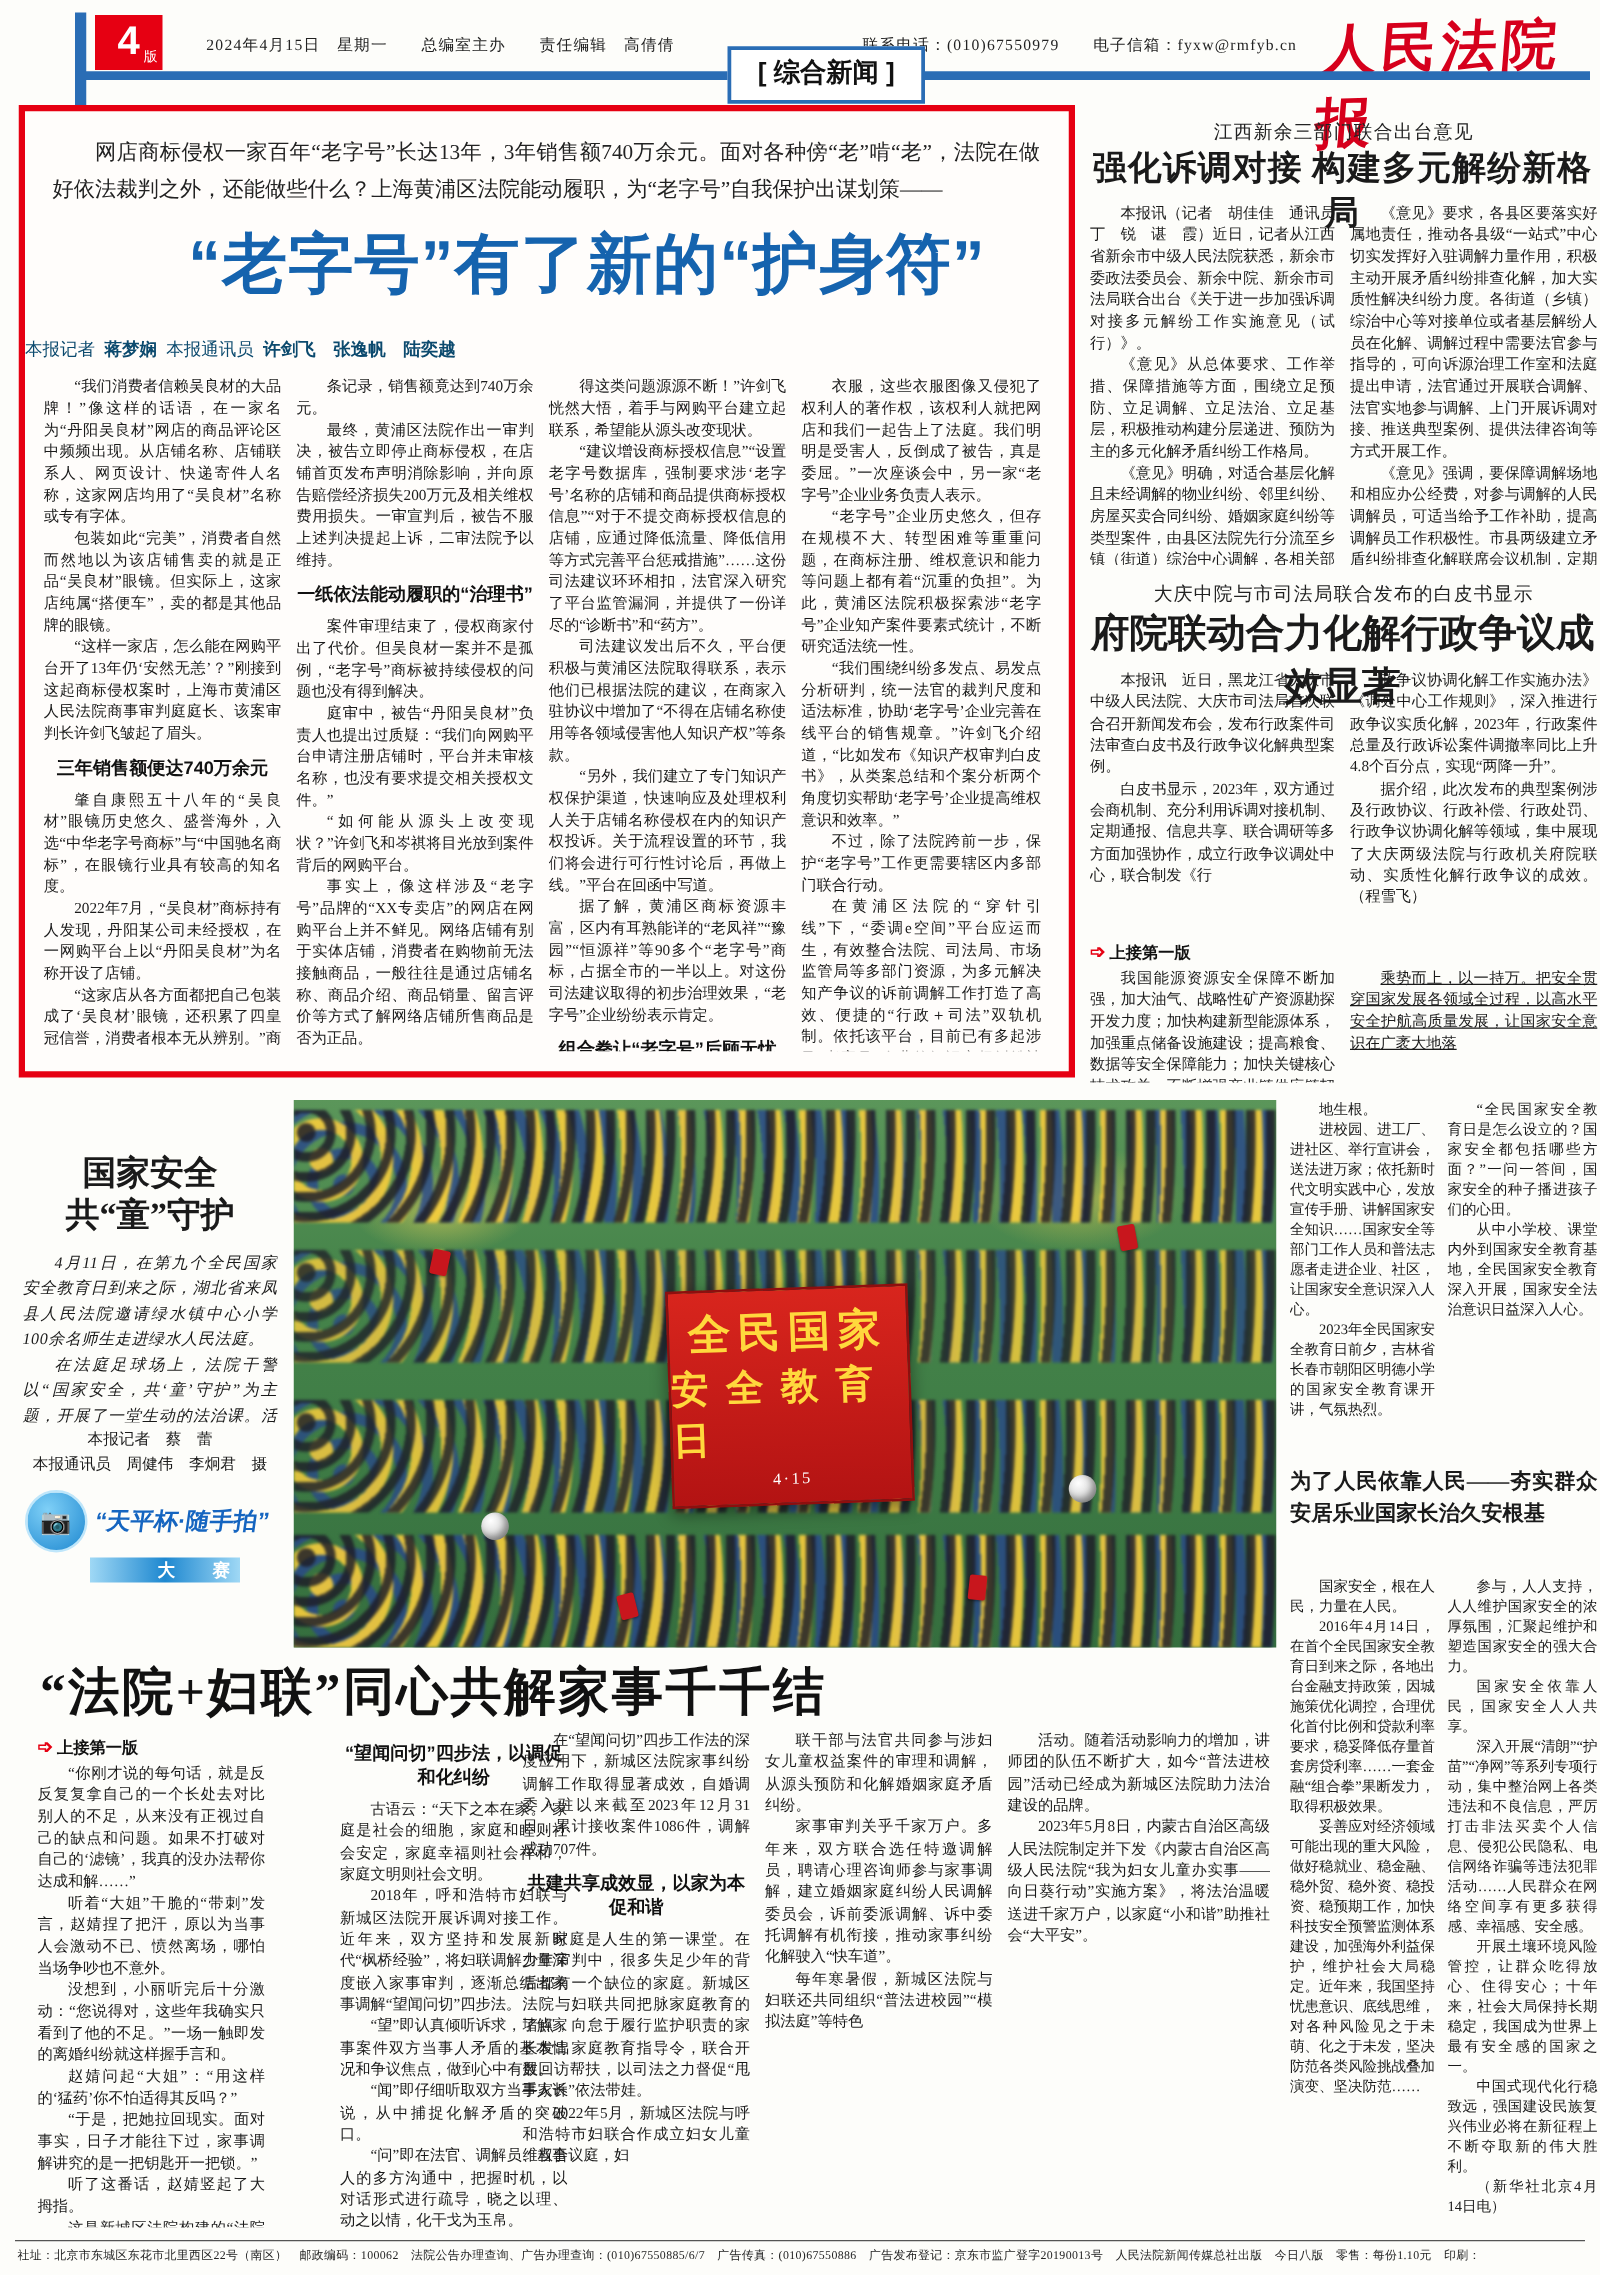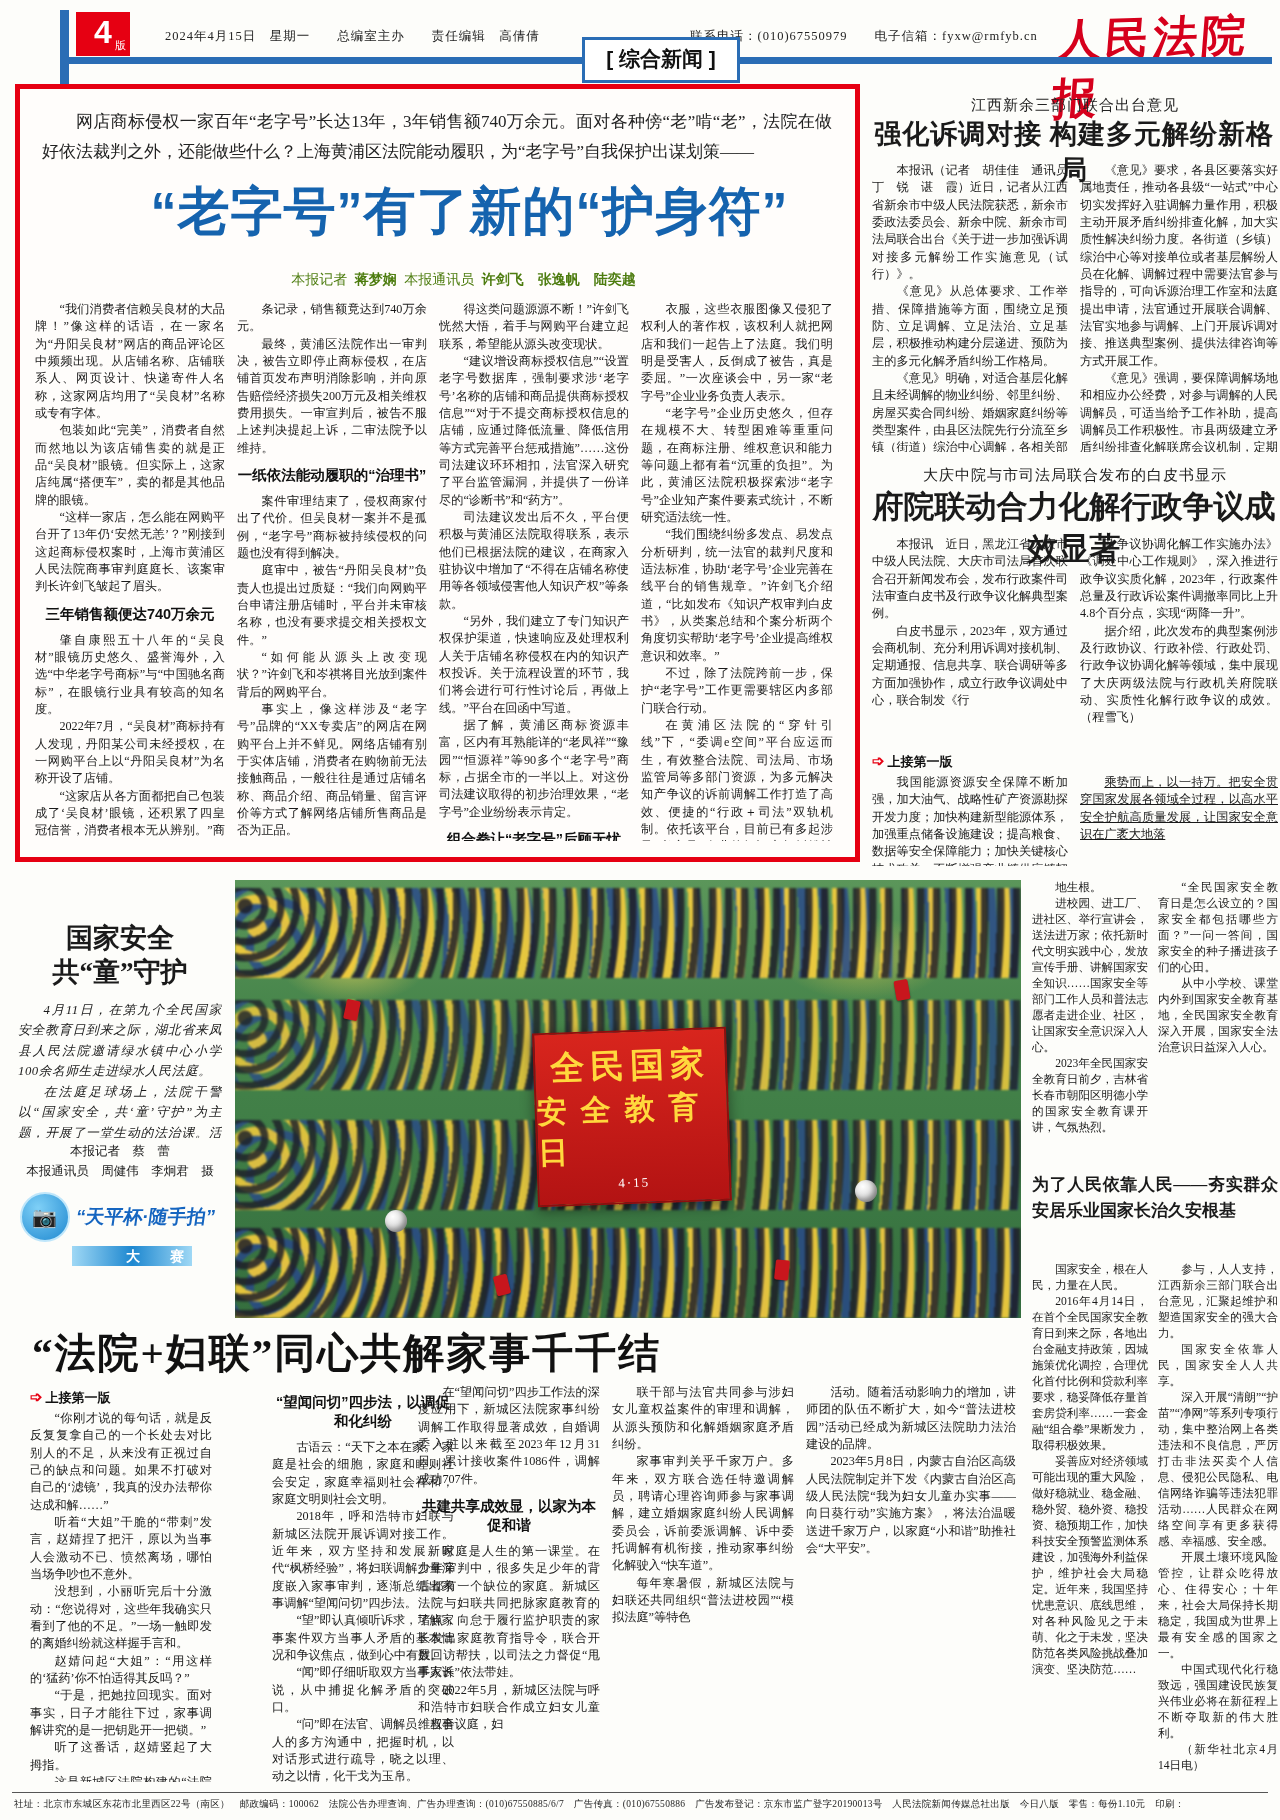--- a/index.html
+++ b/index.html
@@ -14,21 +14,21 @@
   .edition .lab{font-size:11px;position:absolute;right:4px;bottom:3px;}
   .dateline{font-size:12.5px;letter-spacing:1px;color:#222;}
   .masthead{color:#d6001c;font-weight:bold;font-size:44px;letter-spacing:4px;transform:skewX(-6deg) rotate(-1.5deg);font-family:"Liberation Serif",serif;}
   .secbox{border:3px solid #2a6db5;background:#fff;text-align:center;font-weight:bold;
           font-size:21px;font-family:"Liberation Sans",sans-serif;line-height:38px;color:#111;}
   
   .redbox{border:5px solid #e60012;background:#fffdfb;}
   .lead-intro{font-size:17px;line-height:1.75;text-align:justify;text-indent:2em;color:#222;}
   .lead-title{color:#1563ae;font-family:"Liberation Sans",sans-serif;font-weight:bold;
               font-size:52px;letter-spacing:1px;text-align:center;}
-  .byline{font-size:14px;text-align:center;color:#4d7c0f;margin-left:28px;}
+  .byline{font-size:14px;color:#0c4a6e;}
   .byline b{margin:0 4px;}
   .art{overflow:hidden;}
   .art p{margin:0;font-size:12.2px;line-height:1.42;text-align:justify;text-indent:2em;}
   .art h4{margin:9px 0 8px;font-family:"Liberation Sans",sans-serif;font-size:14.5px;
           text-align:center;font-weight:bold;color:#111;}
   
   .kicker{font-size:15px;text-align:center;letter-spacing:1px;color:#222;}
   .headline1{font-size:27px;font-weight:bold;text-align:center;letter-spacing:1px;font-family:"Liberation Serif",serif;}
   .headline2{font-size:31px;font-weight:bold;text-align:center;letter-spacing:0px;font-family:"Liberation Serif",serif;}
   .jumpmark{font-family:"Liberation Sans",sans-serif;font-size:13px;font-weight:bold;color:#111;}
@@ -175,21 +175,21 @@
     </div>
 
   <div class="abs subhead-bold" style="left:1032px;top:1172px;width:246px;height:84px;overflow:hidden;">为了人民依靠人民——夯实群众安居乐业国家长治久安根基</div>
 
   <div class="abs art narrow" style="left:1032px;top:1262px;width:116px;height:524px;">
       <p>国家安全，根在人民，力量在人民。</p>
       <p>2016年4月14日，在首个全民国家安全教育日到来之际，各地出台金融支持政策，因城施策优化调控，合理优化首付比例和贷款利率要求，稳妥降低存量首套房贷利率……一套金融“组合拳”果断发力，取得积极效果。</p>
       <p>妥善应对经济领域可能出现的重大风险，做好稳就业、稳金融、稳外贸、稳外资、稳投资、稳预期工作，加快科技安全预警监测体系建设，加强海外利益保护，维护社会大局稳定。近年来，我国坚持忧患意识、底线思维，对各种风险见之于未萌、化之于未发，坚决防范各类风险挑战叠加演变、坚决防范……</p>
     </div>
   <div class="abs art narrow" style="left:1158px;top:1262px;width:120px;height:524px;">
-      <p>参与，人人支持，江西新余三部门联合出台意见，汇聚起维护和塑造国家安全的强大合力。</p>
+      <p>参与，人人支持，人人维护国家安全的浓厚氛围，汇聚起维护和塑造国家安全的强大合力。</p>
       <p>国家安全依靠人民，国家安全人人共享。</p>
       <p>深入开展“清朗”“护苗”“净网”等系列专项行动，集中整治网上各类违法和不良信息，严厉打击非法买卖个人信息、侵犯公民隐私、电信网络诈骗等违法犯罪活动……人民群众在网络空间享有更多获得感、幸福感、安全感。</p>
       <p>开展土壤环境风险管控，让群众吃得放心、住得安心；十年来，社会大局保持长期稳定，我国成为世界上最有安全感的国家之一。</p>
       <p>中国式现代化行稳致远，强国建设民族复兴伟业必将在新征程上不断夺取新的伟大胜利。</p>
       <p>（新华社北京4月14日电）</p>
     </div>
 
   <div class="abs pstitle" style="left:15px;top:922px;width:210px;">
     <div>国家安全</div>
     <div>共“童”守护</div>

